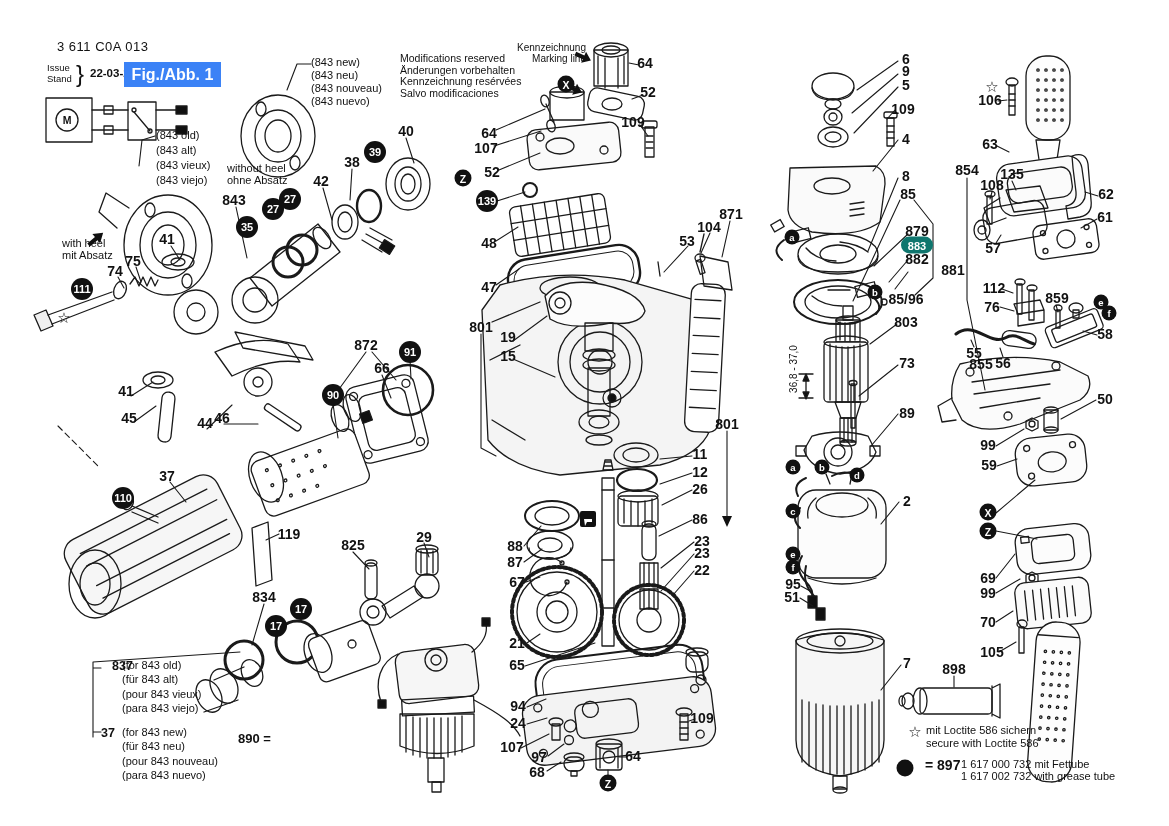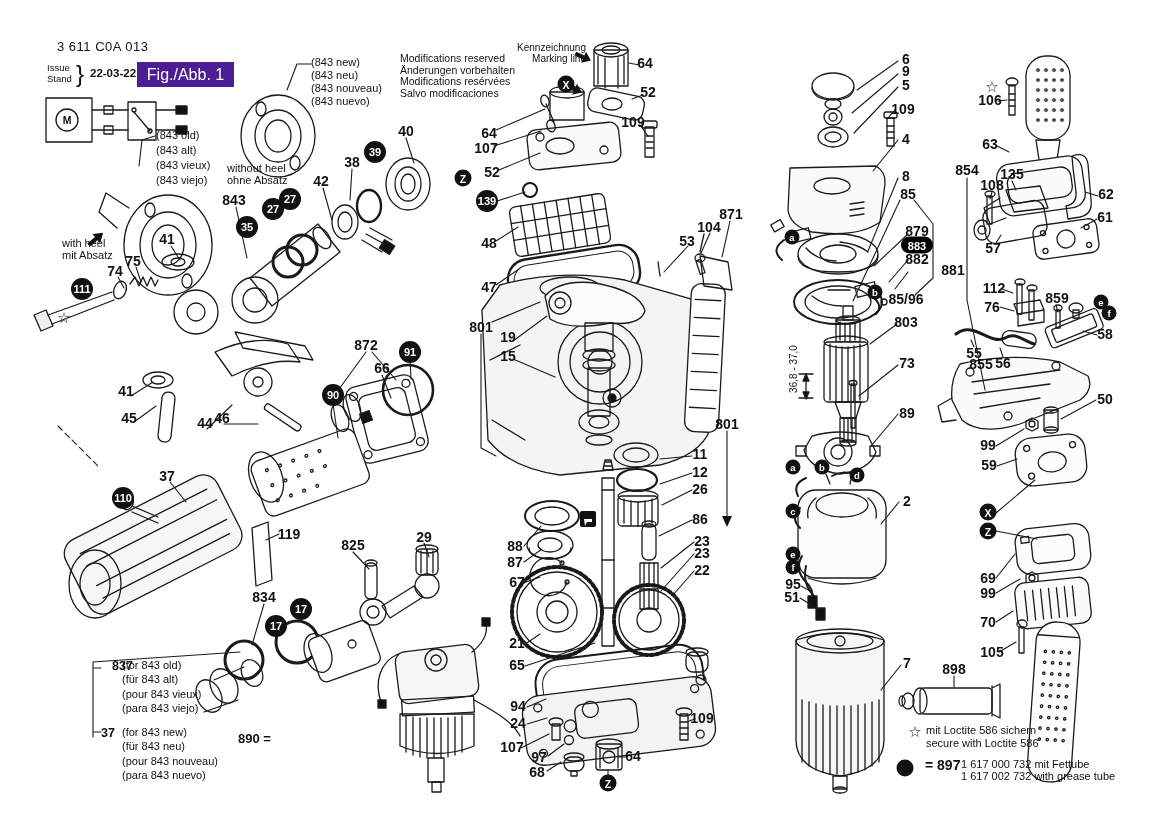--- a/index.html
+++ b/index.html
@@ -9,31 +9,31 @@
     font-family:"Liberation Sans", sans-serif; color:#111; overflow:hidden;
   }
   .abs { position:absolute; white-space:nowrap; }
   svg.art { position:absolute; left:0; top:0; }
   .pn { position:absolute; font-weight:700; font-size:14px; transform:translate(-50%,-50%); white-space:nowrap; }
   .bnum,.bcap,.blet { position:absolute; background:#111; color:#fff; border-radius:50%;
     display:flex; align-items:center; justify-content:center; transform:translate(-50%,-50%); font-weight:700; }
   .bnum { width:22px; height:22px; font-size:11px; }
   .bcap { width:17px; height:17px; font-size:10.5px; }
   .blet { width:15px; height:15px; font-size:9.5px; }
-  .bwide { position:absolute; background:#000000; color:#fff; border-radius:9px; width:32px; height:17px;
+  .bwide { position:absolute; background:#0f766e; color:#fff; border-radius:9px; width:32px; height:17px;
     display:flex; align-items:center; justify-content:center; transform:translate(-50%,-50%); font-weight:700; font-size:11px; }
   .star { position:absolute; font-size:15px; transform:translate(-50%,-50%); }
   .bullet { position:absolute; width:17px; height:17px; border-radius:50%; background:#111; transform:translate(-50%,-50%); }
   .tb div { white-space:nowrap; }
   .title-pn { left:57px; top:39px; font-size:13px; letter-spacing:.5px; }
   .issue { left:47px; top:62px; font-size:9.5px; line-height:11px; }
   .brace { left:76px; top:60px; font-size:24px; font-weight:300; }
   .idate { left:90px; top:67px; font-size:11.5px; font-weight:700; }
-  .figbox { left:137px; top:62px; width:97px; height:25px; background:#4c1d95; color:#fff;
-    display:flex; align-items:center; justify-content:center; font-weight:400; font-size:16px; }
+  .figbox { left:124px; top:62px; width:97px; height:25px; background:#3b82f6; color:#fff;
+    display:flex; align-items:center; justify-content:center; font-weight:700; font-size:16px; }
   .mods { left:400px; top:53px; font-size:10.5px; line-height:11.5px; }
   .vnew { left:311px; top:56px; font-size:11px; line-height:13px; }
   .vold { left:156px; top:128px; font-size:11px; line-height:15px; }
   .woheel { left:227px; top:163px; font-size:11px; line-height:11.5px; }
   .wheel { left:62px; top:238px; font-size:11px; line-height:11.5px; }
   .kenn { left:480px; top:43px; width:106px; text-align:right; font-size:10px; line-height:10.5px; }
   .install { left:659px; top:46px; font-size:10.5px; line-height:11.3px; font-weight:700; }
   .fnum { position:absolute; font-weight:700; font-size:12.5px; }
   .fn837l { left:122px; top:658px; font-size:11px; line-height:14.3px; }
   .fn37l  { left:122px; top:725px; font-size:11px; line-height:14.3px; }
@@ -612,21 +612,21 @@
       <div>Stand</div>
   </div>
   <div class="abs brace">}</div>
   <div class="abs idate">22-03-22</div>
   <div class="abs figbox">Fig./Abb. 1</div>
   <div class="abs msym">M</div>
 
   <div class="abs mods tb">
       <div>Modifications reserved</div>
       <div>Änderungen vorbehalten</div>
-      <div>Modifications resérvées</div>
+      <div>Kennzeichnung resérvées</div>
       <div>Salvo modificaciones</div>
     </div>
   <div class="abs vnew tb">
       <div>(843 new)</div>
       <div>(843 neu)</div>
       <div>(843 nouveau)</div>
       <div>(843 nuevo)</div>
     </div>
   <div class="abs vold tb">
       <div>(843 old)</div>

